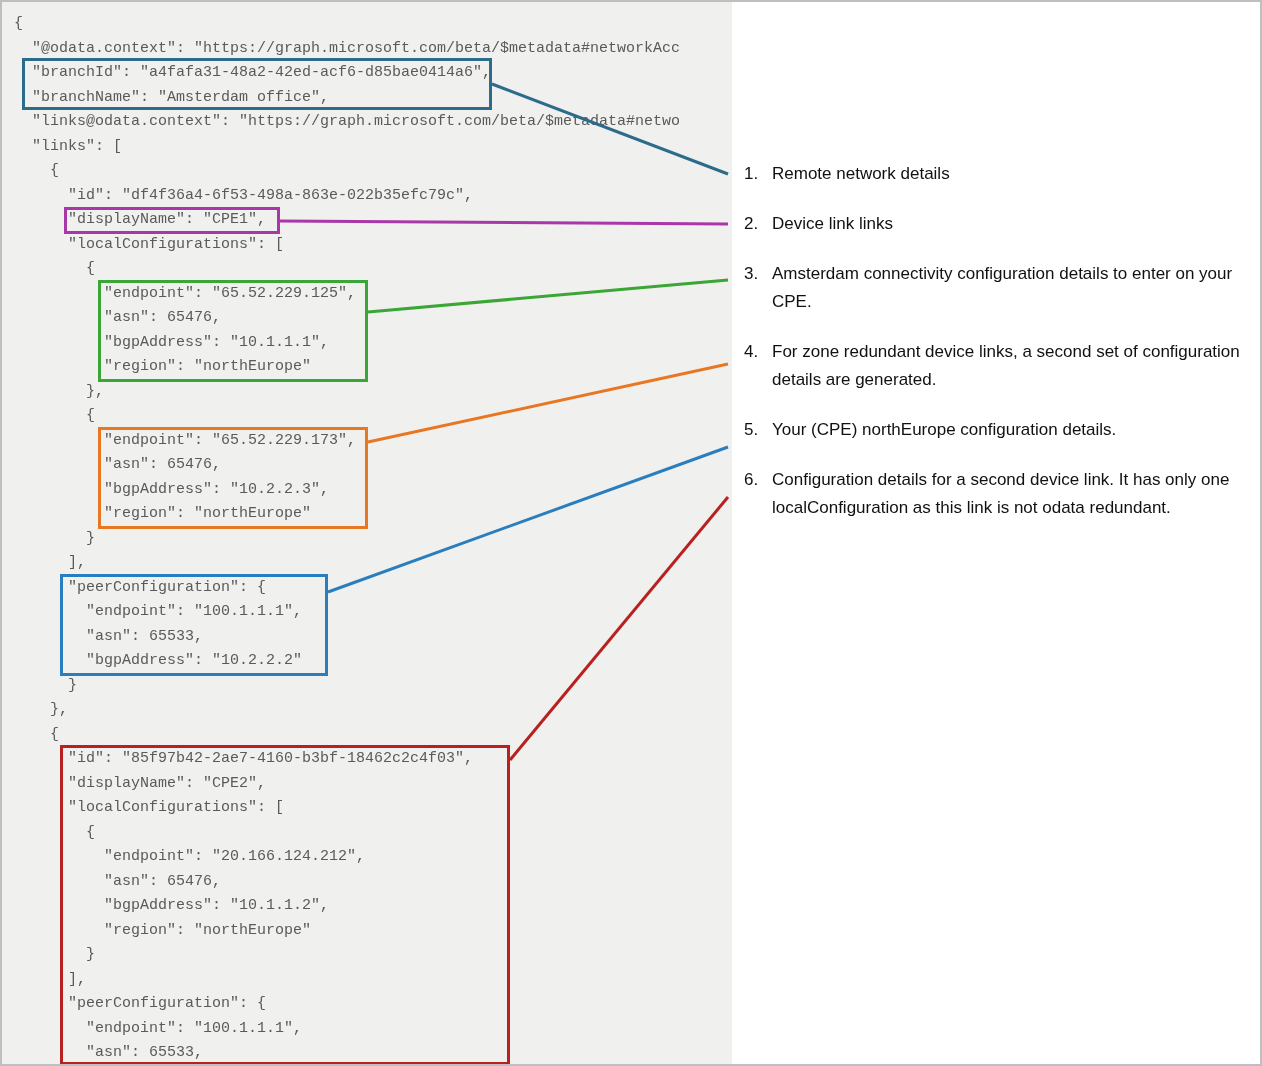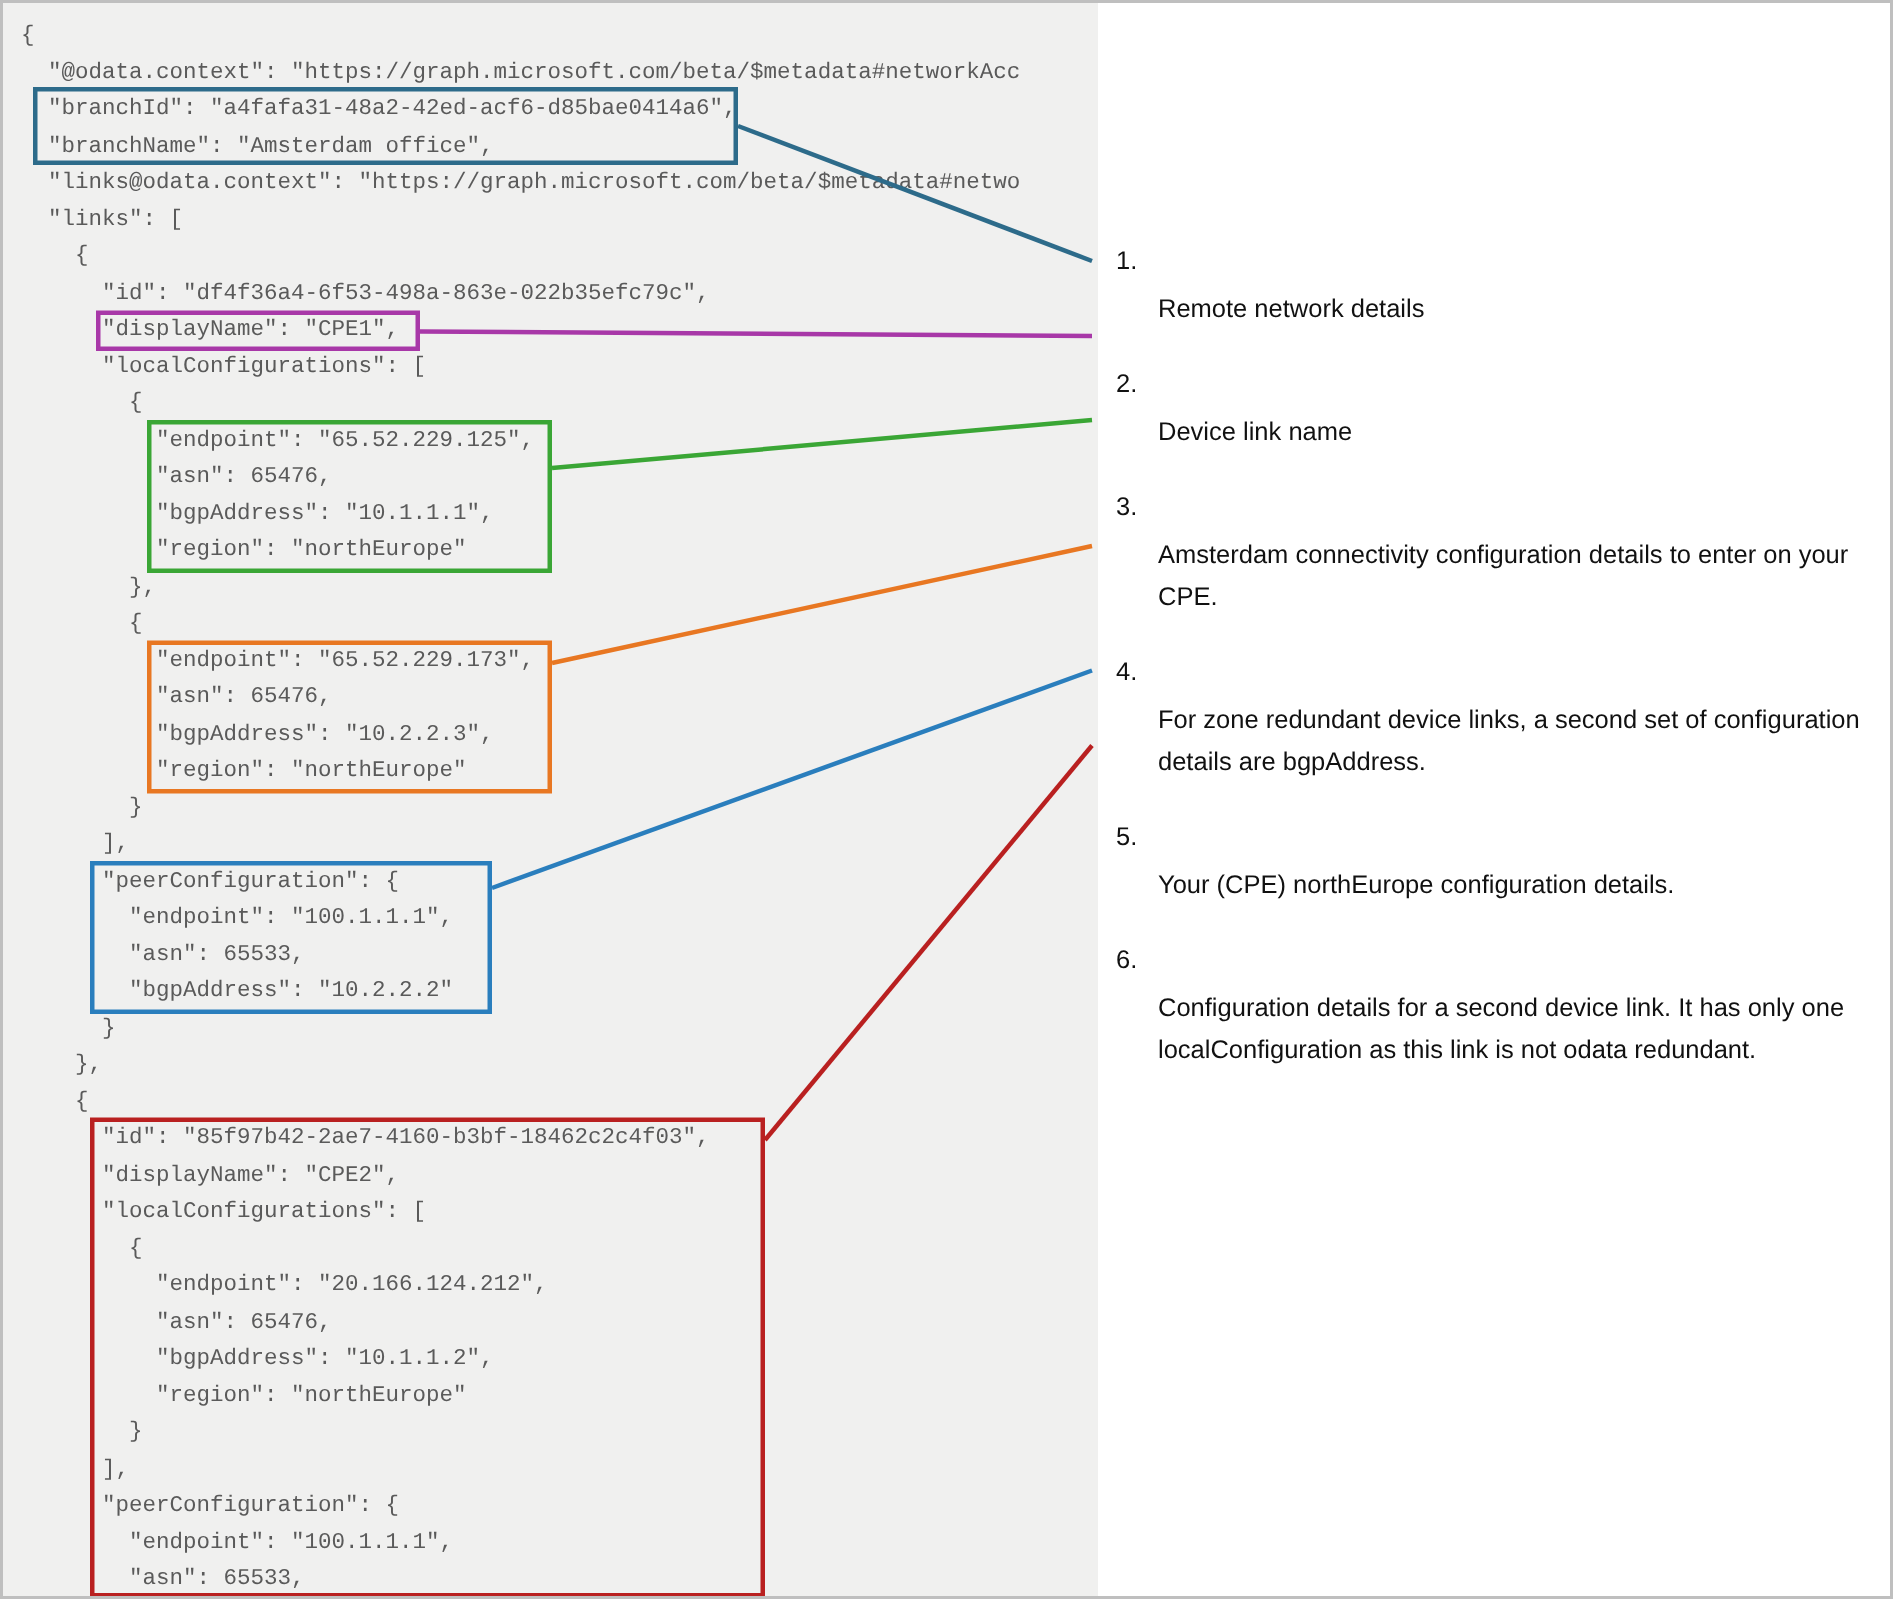--- a/index.html
+++ b/index.html
@@ -43,21 +43,21 @@
     font-size: 17px;
     color: #111;
   }
   .ann-row {
     display: flex;
     align-items: flex-start;
     margin-bottom: 22px;
     line-height: 28px;
   }
   .ann-num { width: 28px; flex-shrink: 0; }
-  .ann-txt { flex: 1; margin-top: 32px; }
+  .ann-txt { flex: 1; }
 
   
   .callout-box {
     position: absolute;
     border-width: 3px;
     border-style: solid;
     background: transparent;
     pointer-events: none;
   }
   .teal   { border-color: #2d6b8a; }
@@ -130,29 +130,29 @@
   </div>
 
   <div class="annotations">
     <div style="height:140px"></div>
     <div class="ann-row">
       <div class="ann-num">1.</div>
       <div class="ann-txt">Remote network details</div>
     </div>
     <div class="ann-row">
       <div class="ann-num">2.</div>
-      <div class="ann-txt">Device link name</div>
+      <div class="ann-txt">Device link links</div>
     </div>
     <div class="ann-row">
       <div class="ann-num">3.</div>
       <div class="ann-txt">Amsterdam connectivity configuration details to enter on your CPE.</div>
     </div>
     <div class="ann-row" style="margin-bottom:22px">
       <div class="ann-num">4.</div>
-      <div class="ann-txt">For zone redundant device links, a second set of configuration details are bgpAddress.</div>
+      <div class="ann-txt">For zone redundant device links, a second set of configuration details are generated.</div>
     </div>
     <div class="ann-row">
       <div class="ann-num">5.</div>
       <div class="ann-txt">Your (CPE) northEurope configuration details.</div>
     </div>
     <div class="ann-row">
       <div class="ann-num">6.</div>
       <div class="ann-txt">Configuration details for a second device link. It has only one localConfiguration as this link is not odata redundant.</div>
     </div>
   </div>

